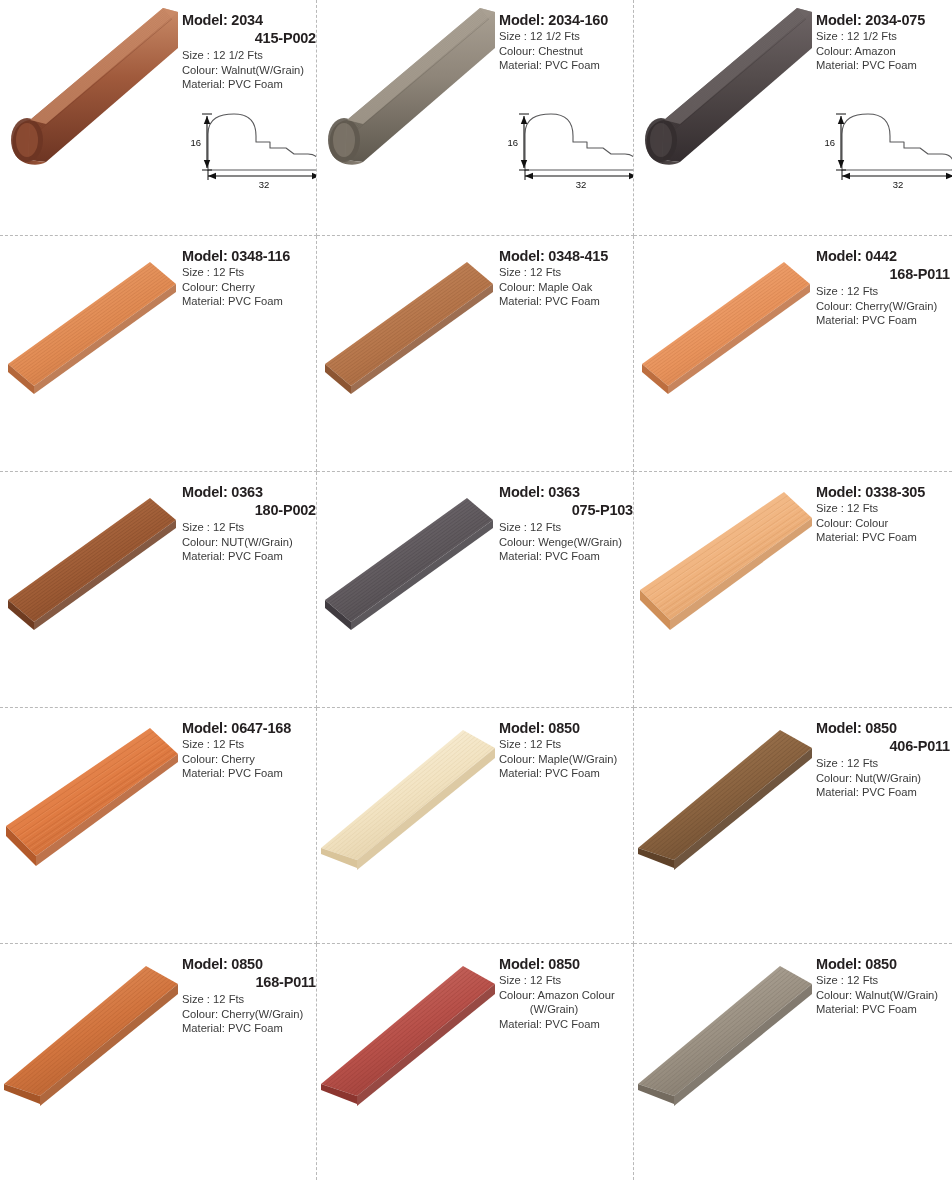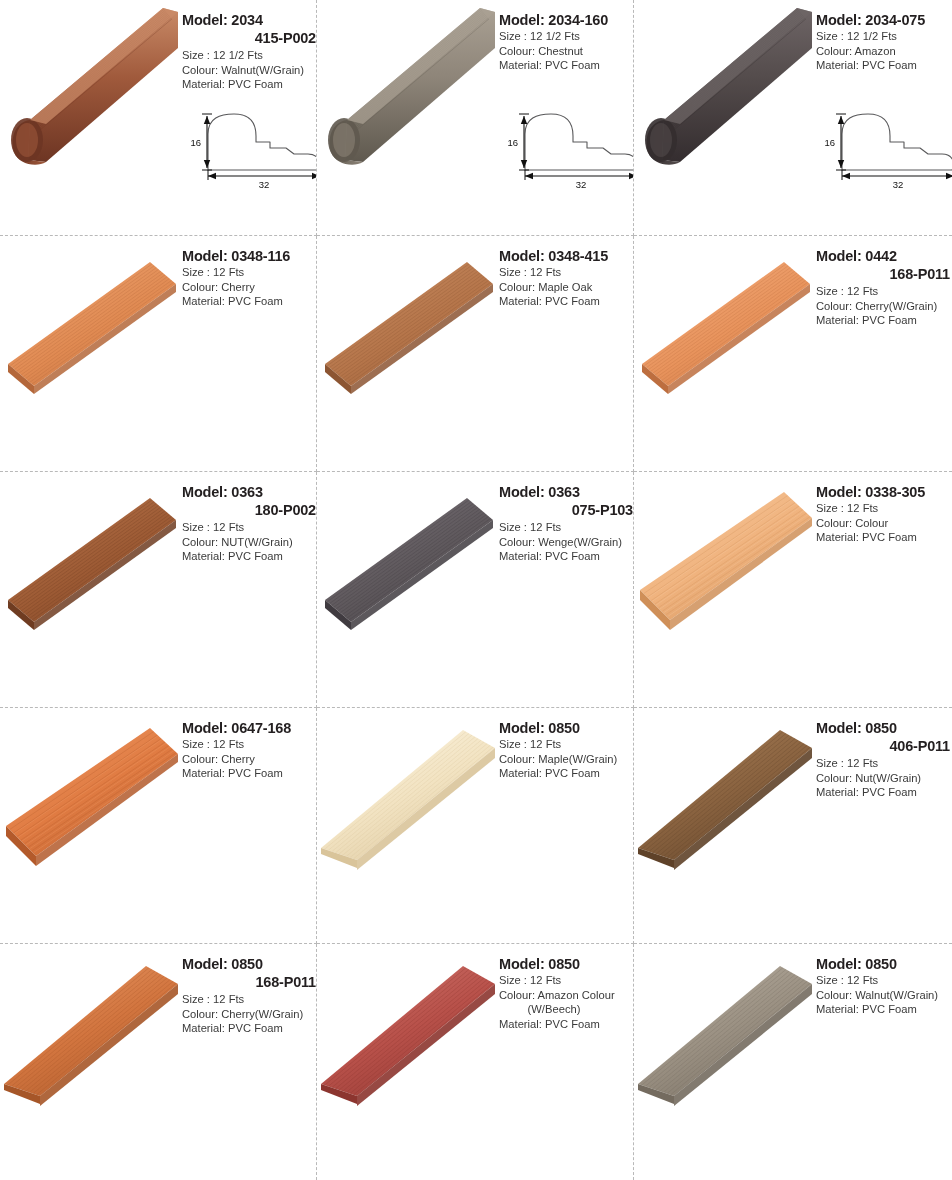--- a/index.html
+++ b/index.html
@@ -681,21 +681,21 @@
             <line x1="34.90909090909091" y1="156.36363636363637" x2="176.9090909090909" y2="38.36363636363636" stroke="#8c352f" stroke-width="0.8" opacity="0.35"></line>
     </g>
     <path d="M4 140 L40 152 L40 160 L4 146 Z" fill="#8c352f"></path>
     <path d="M40 152 L178 40 L178 50 L40 162 Z" fill="#8c352f" opacity="0.9"></path>
   </svg>
       </div>
       <div class="spec">
         <div class="spec-model">Model: 0850</div>
         <div class="spec-line"><span>Size :</span> <span>12 Fts</span></div>
         <div class="spec-line"><span>Colour:</span> <span>Amazon Colour</span></div>
-        <div class="spec-cont">(W/Beech)</div>
+        <div class="spec-cont">(W/Grain)</div>
         <div class="spec-line"><span>Material:</span> <span>PVC Foam</span></div>
       </div>
     </div>
     <div class="cell col3 row5">
       <div class="product-art">
         <svg width="185" height="200" viewBox="0 0 185 200">
     <defs>
       <linearGradient id="g14a" x1="0.15" y1="0" x2="0.85" y2="1">
         <stop offset="0%" stop-color="#b9b0a2"></stop>
         <stop offset="50%" stop-color="#9b9183"></stop>

